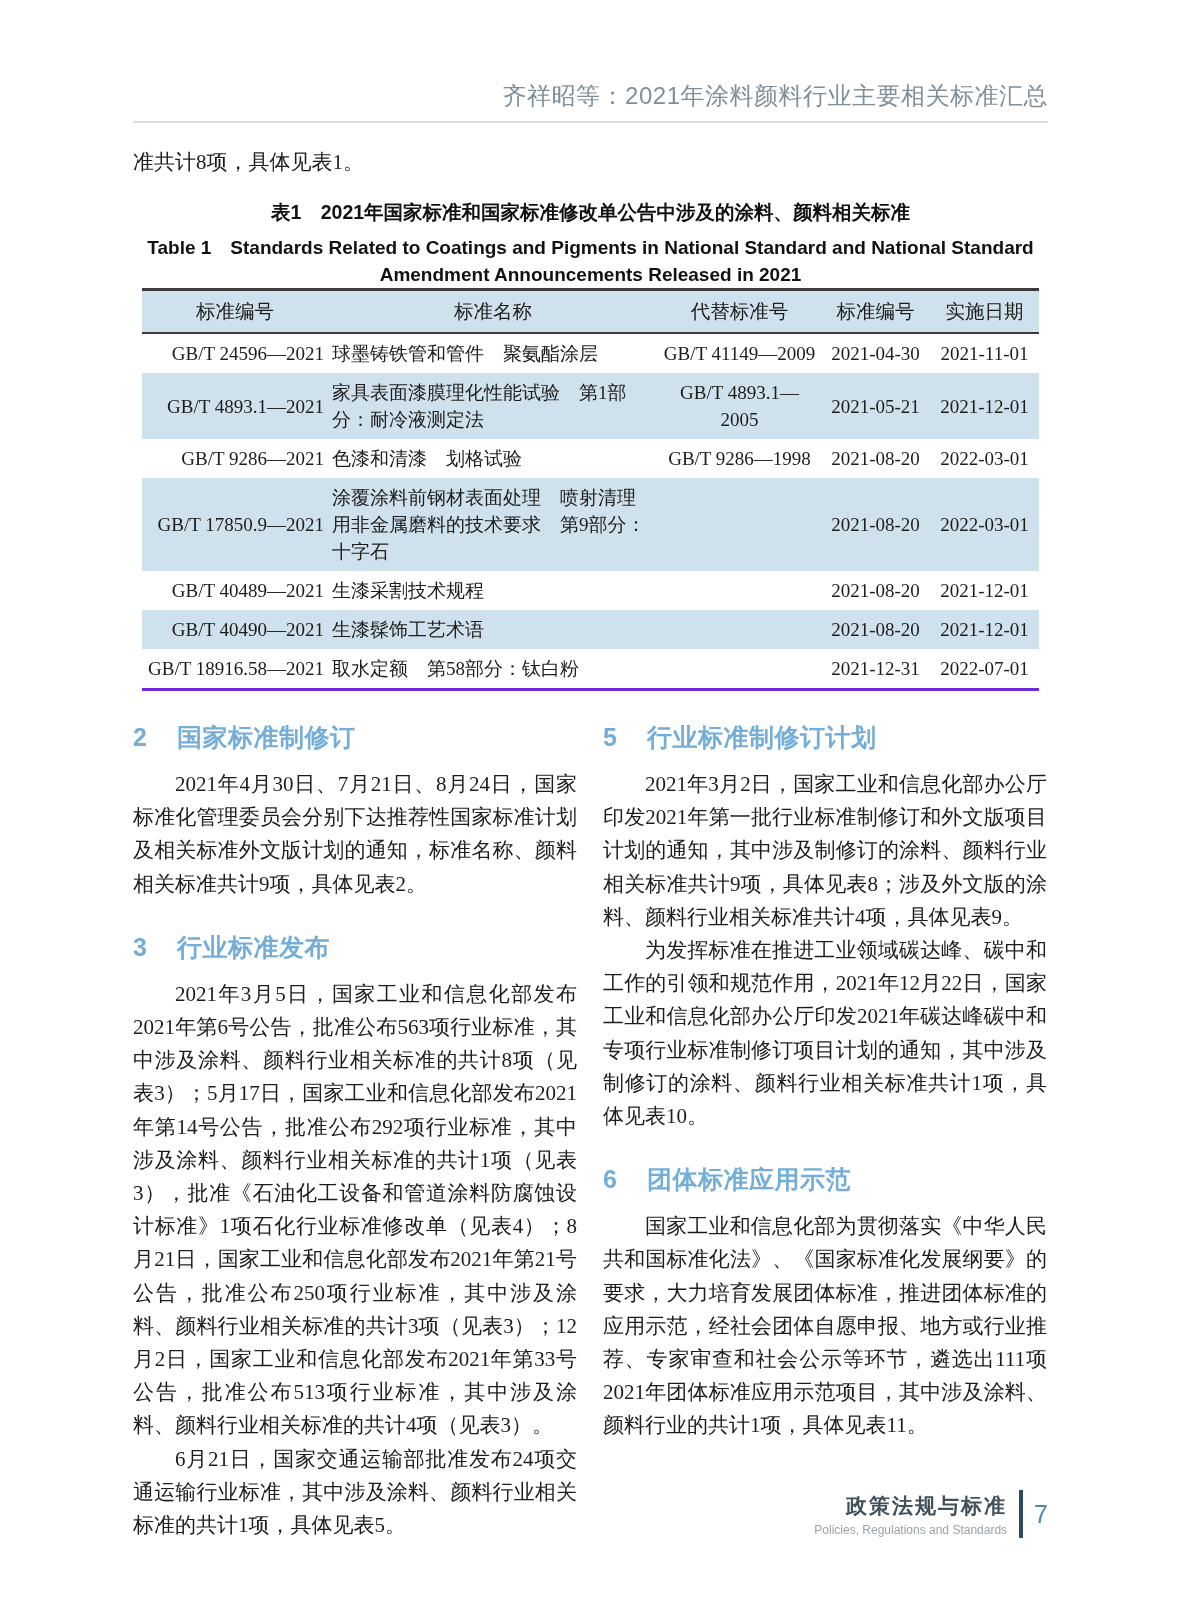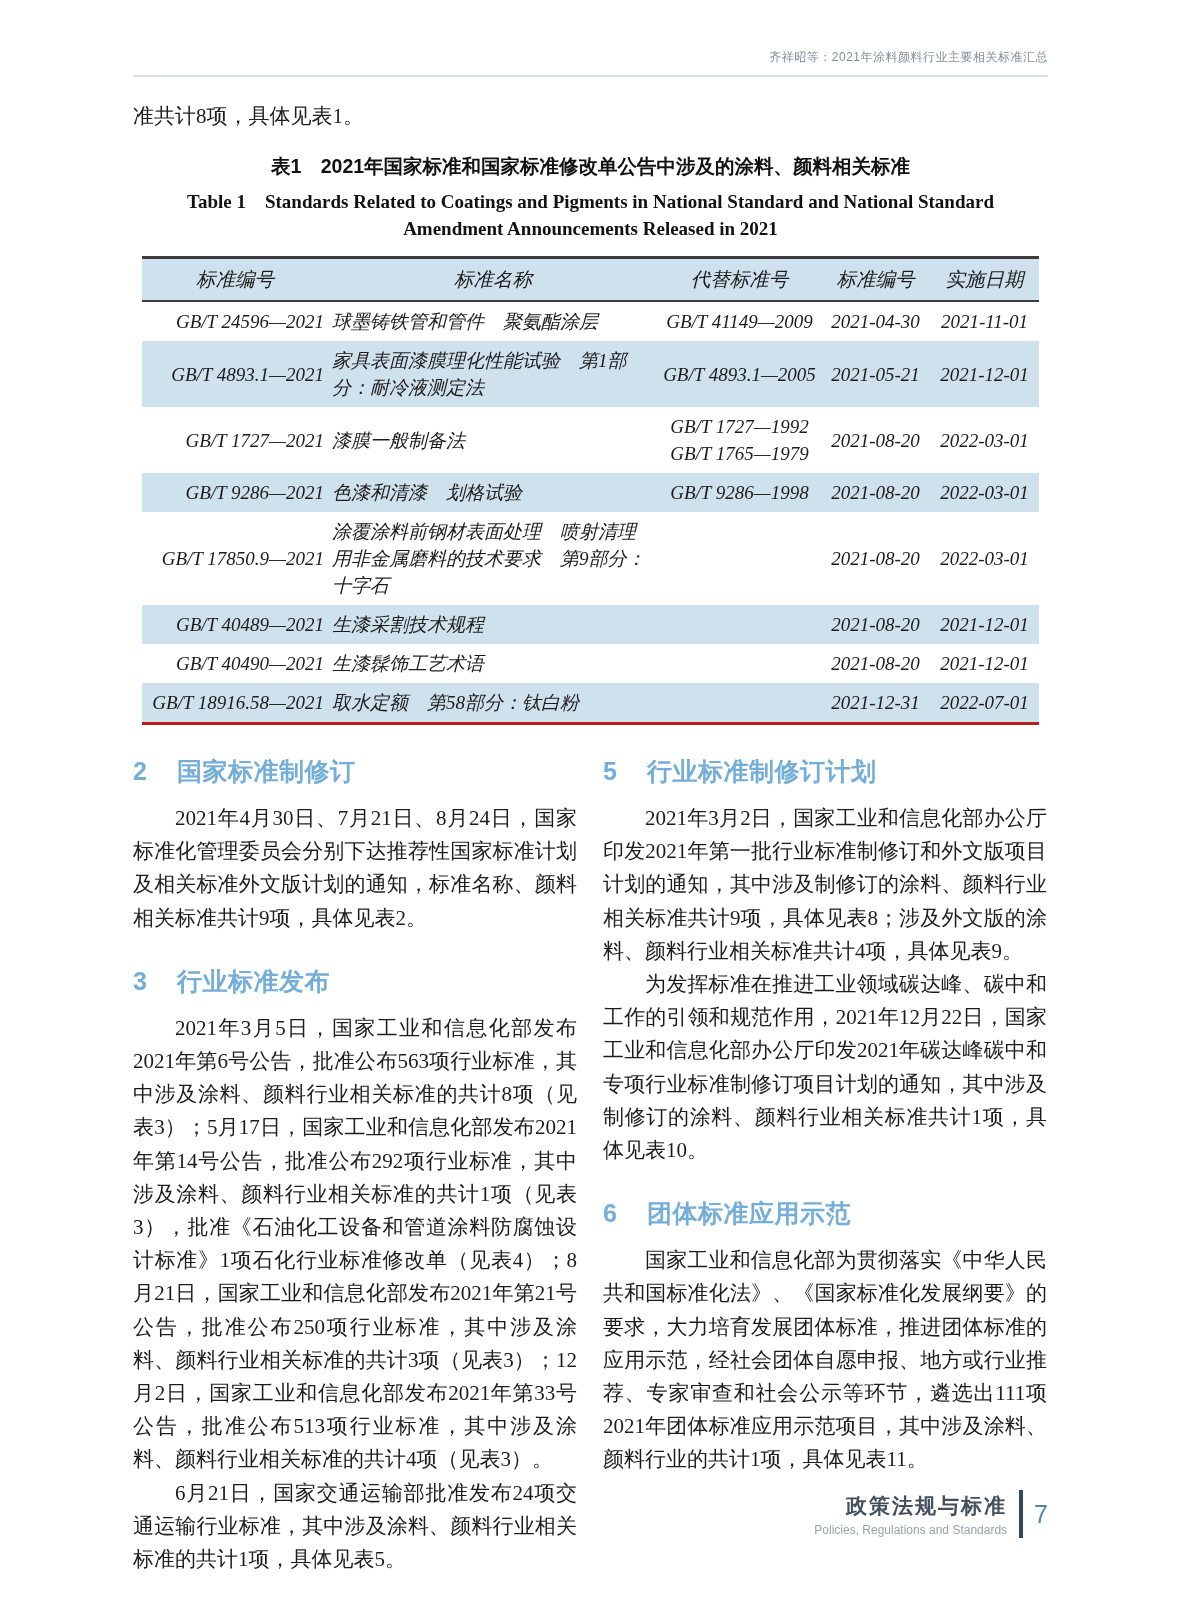--- a/index.html
+++ b/index.html
@@ -10,54 +10,53 @@
     width: 1187px;
     height: 1600px;
     margin: 0 auto;
     background: #ffffff;
     overflow: hidden;
   }
   .content { padding: 0 139px 0 133px; }
 
   
   .running-head {
-    margin-top: 49px;
+    margin-top: 80px;
     text-align: right;
     font-family: "Liberation Sans", "DejaVu Sans", sans-serif;
-    font-size: 12px;
+    font-size: 24px;
     color: #7e8f9a;
     letter-spacing: 0.5px;
   }
   .head-rule { margin-top: 9px; border-bottom: 2px solid #dcdfe1; }
 
   
   .intro { margin-top: 23px; font-size: 21px; line-height: 33px; text-align: justify; }
 
   
   .cap-zh {
     margin-top: 20px; text-align: center;
     font-family: "Liberation Sans", "DejaVu Sans", sans-serif;
     font-weight: bold; font-size: 19.5px; color: #111;
   }
   .cap-en {
     margin-top: 8px; text-align: center;
-    font-family: Liberation Serif, serif;
+    font-family: Liberation Sans, sans-serif;
     font-weight: bold; font-size: 19px; color: #111;
     max-width: 910px; margin-left: auto; margin-right: auto;
     line-height: 27px;
   }
 
   
   table.std-table {
-    width: 897px; margin: 14px auto 0 auto;
+    width: 897px; margin: 0 auto 0 auto;
     border-collapse: collapse;
     border-top: 3px solid #3c3c3c;
-    border-bottom: 3px solid #b91c1c;
+    border-bottom: 3px solid #6d28d9;
     font-size: 19px;
-    font-style: italic;
   }
   table.std-table thead tr { background: #cfe1ed; }
   table.std-table thead th {
     font-weight: normal; text-align: center;
     padding: 7px 4px; border-bottom: 2px solid #3c3c3c;
     font-size: 19.5px;
   }
   table.std-table tbody tr:nth-child(even) { background: #cfe1ed; }
   table.std-table td { padding: 6px 4px; vertical-align: middle; line-height: 27px; }
   td.c-code { text-align: right; padding-left: 10px; white-space: nowrap; }
@@ -168,30 +167,20 @@
         <tr>
           <td class="c-code">GB/T 4893.1—2021</td>
           <td class="c-name">家具表面漆膜理化性能试验　第1部分：耐冷液测定法</td>
           <td class="c-rep">
               <span>GB/T 4893.1—2005</span>
             </td>
           <td class="c-date">2021-05-21</td>
           <td class="c-date">2021-12-01</td>
         </tr>
         <tr>
-          <td class="c-code">GB/T 1727—2021</td>
-          <td class="c-name">漆膜一般制备法</td>
-          <td class="c-rep">
-              <span>GB/T 1727—1992</span>
-              <span>GB/T 1765—1979</span>
-            </td>
-          <td class="c-date">2021-08-20</td>
-          <td class="c-date">2022-03-01</td>
-        </tr>
-        <tr>
           <td class="c-code">GB/T 9286—2021</td>
           <td class="c-name">色漆和清漆　划格试验</td>
           <td class="c-rep">
               <span>GB/T 9286—1998</span>
             </td>
           <td class="c-date">2021-08-20</td>
           <td class="c-date">2022-03-01</td>
         </tr>
         <tr>
           <td class="c-code">GB/T 17850.9—2021</td>

